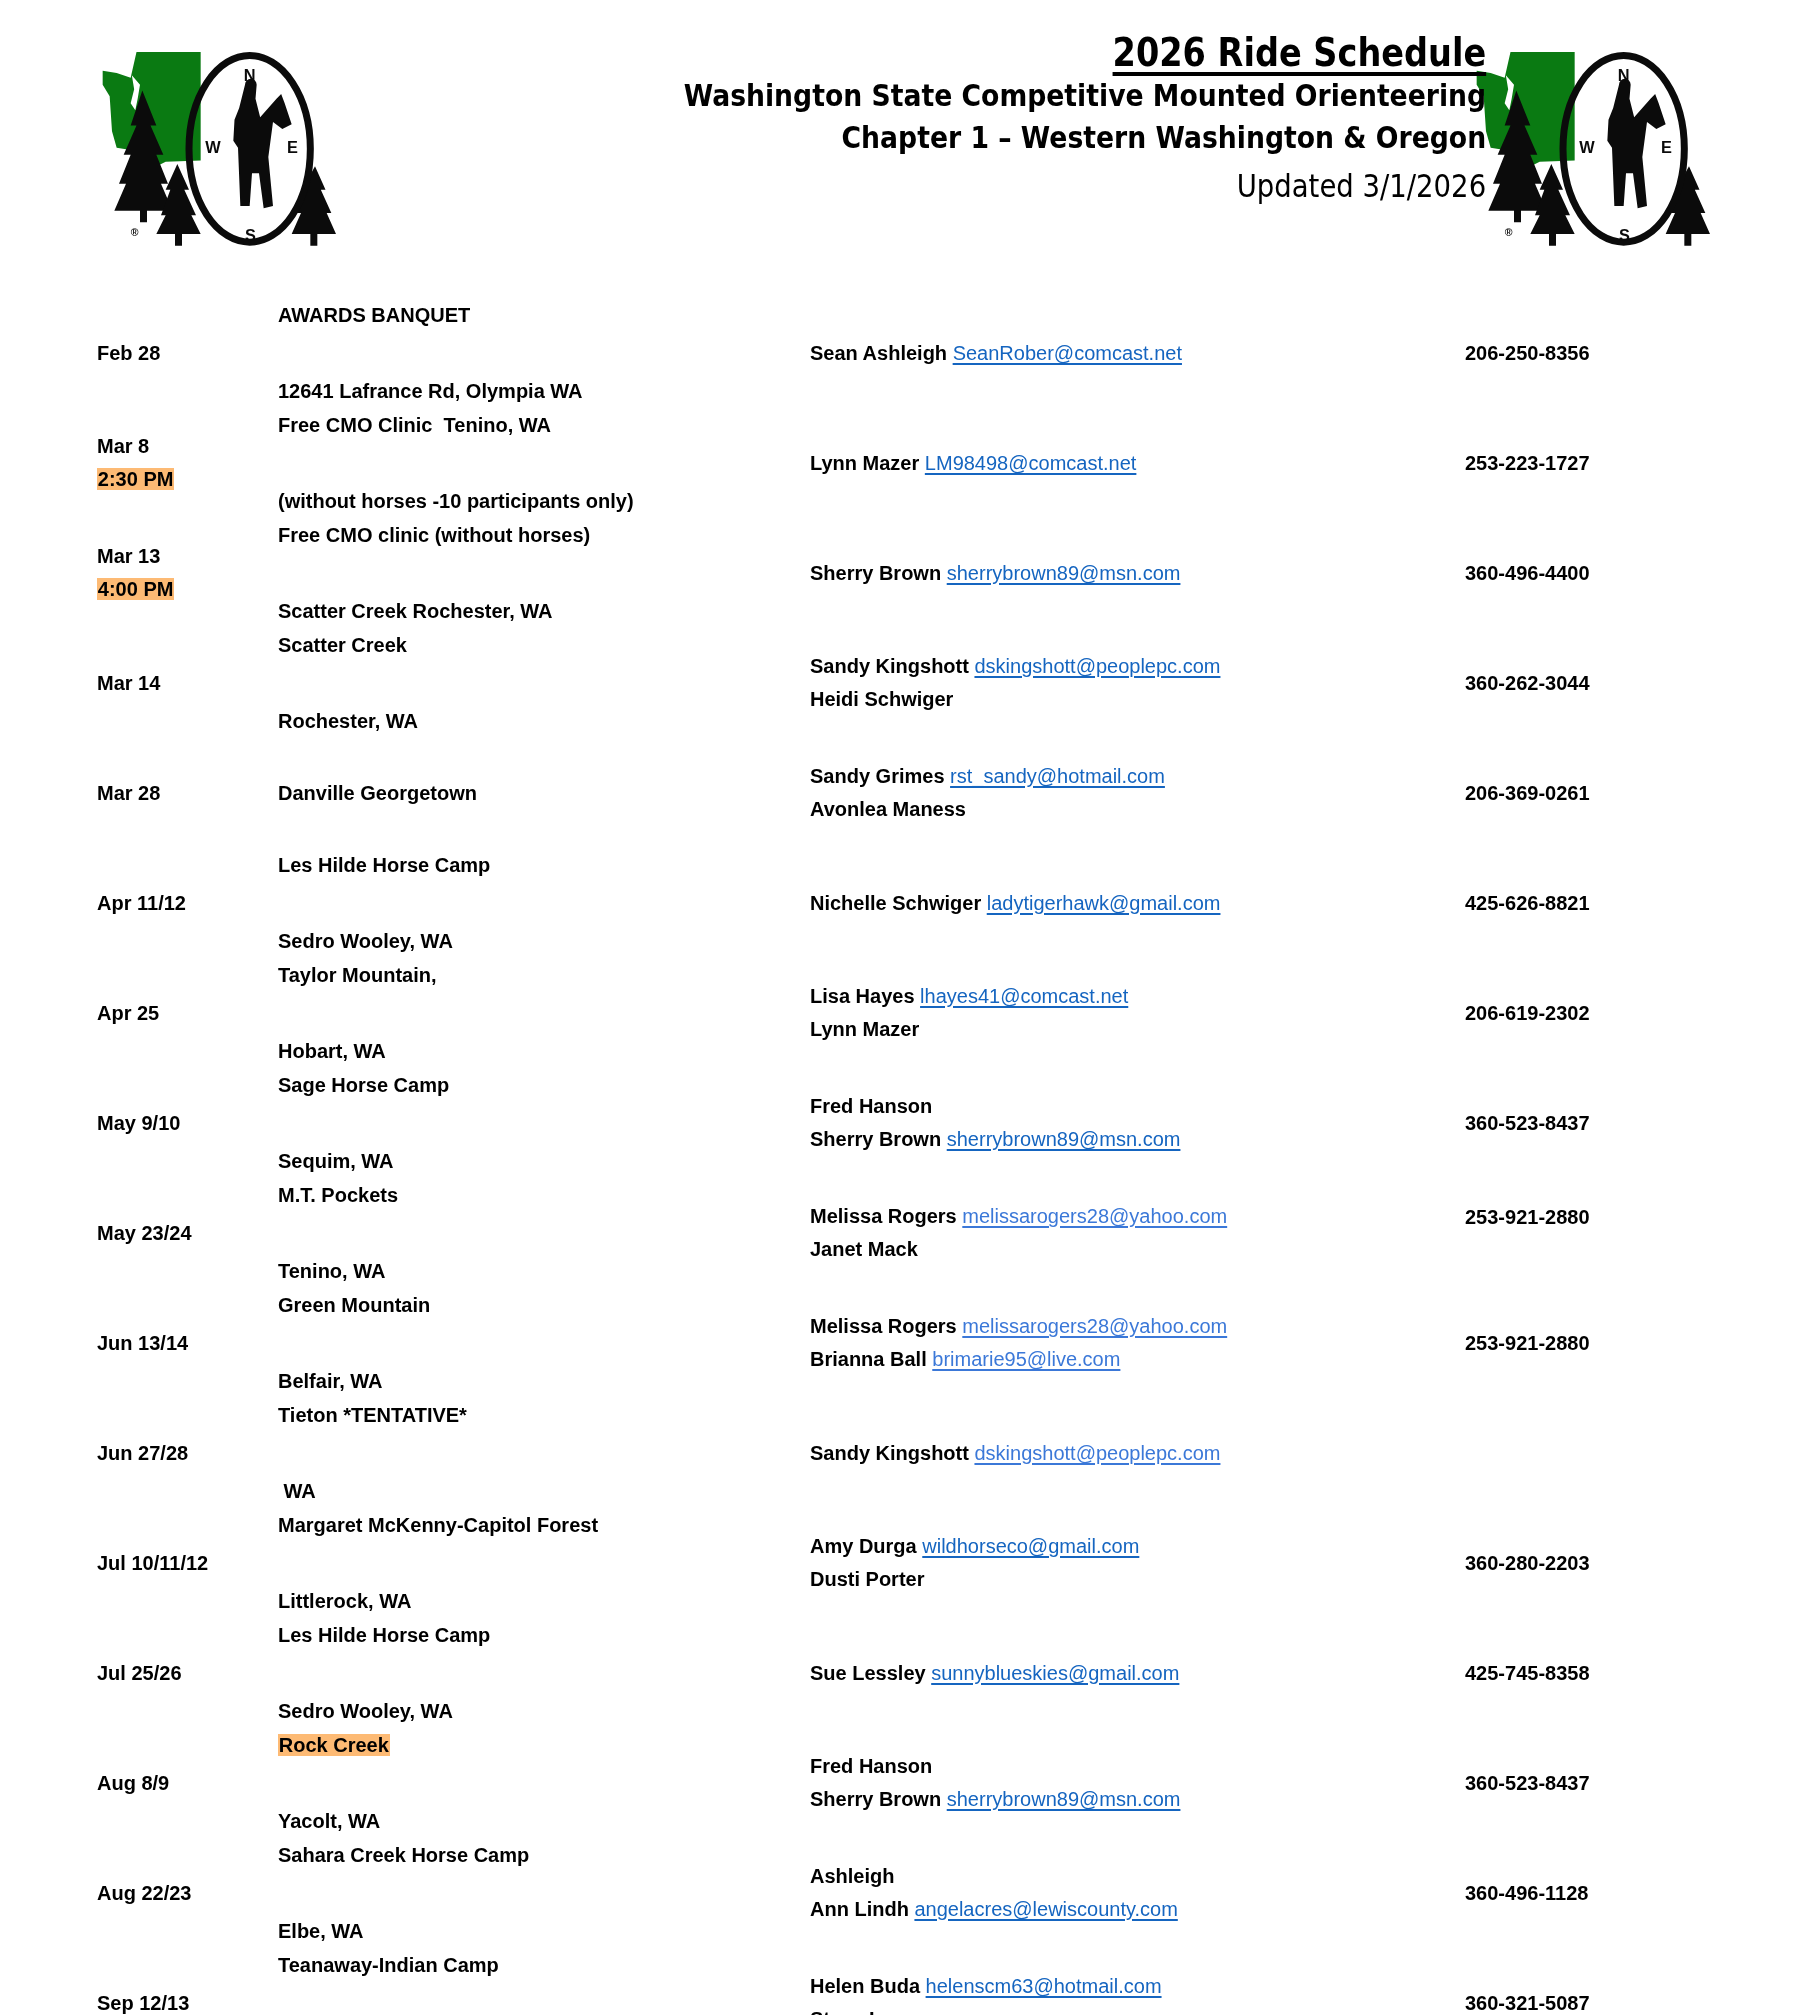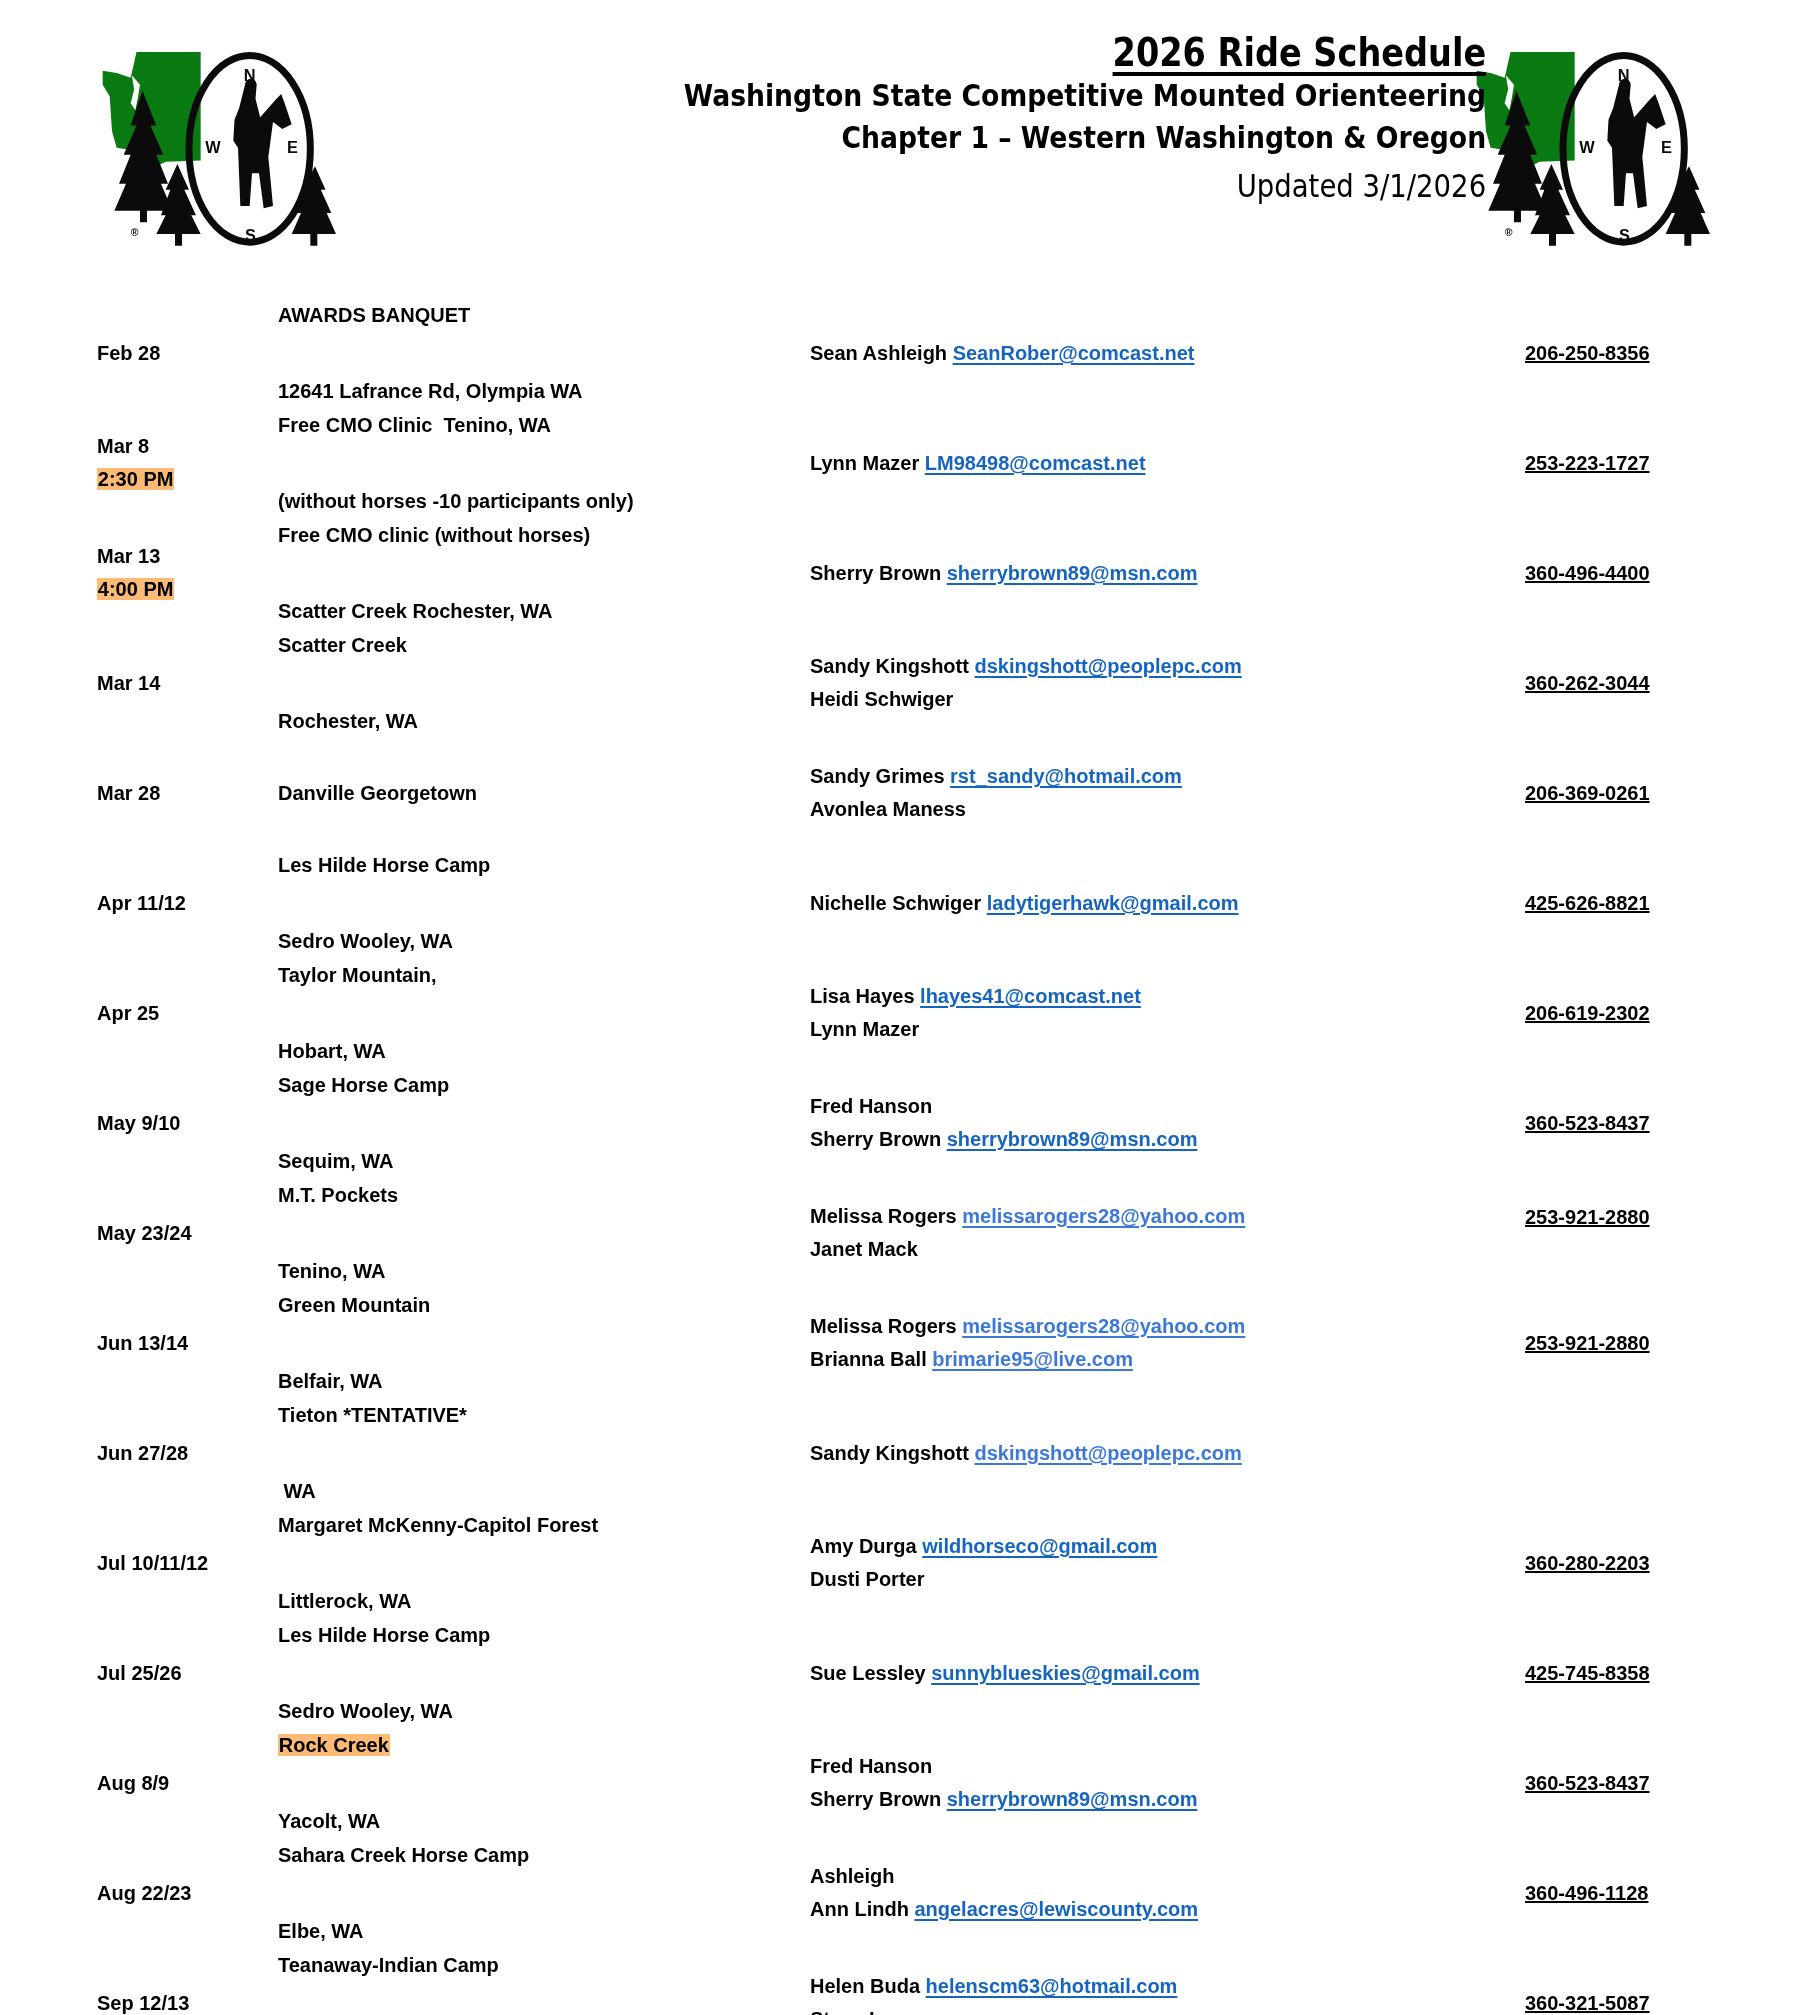--- a/index.html
+++ b/index.html
@@ -10,24 +10,24 @@
   .header { position:absolute; left:0; width:1598px; text-align:right; top:32px; }
   .title { font-family:"DejaVu Sans", sans-serif; font-weight:bold; font-size:39px; text-decoration:underline; text-decoration-thickness:4px; text-underline-offset:6.4px; line-height:1.1; transform:scaleX(0.86); }
   .subtitle { font-family:"DejaVu Sans", sans-serif; font-weight:bold; font-size:31px; line-height:1.35; transform:scaleX(0.86); }
   .updated { font-family:"DejaVu Sans", sans-serif; font-size:32px; margin-top:8.9px; transform:scaleX(0.86); }
   .schedule { position:absolute; left:97px; top:298px; width:1652px; }
   .row { position:relative; height:110px; font-weight:bold; font-size:20px; line-height:33px; }
   .cell { position:absolute; top:0; height:110px; display:flex; flex-direction:column; justify-content:center; }
   .c-date { left:0; width:177px; }
   .c-loc { left:181px; width:544px;gap:43px; }
   .c-contact { left:713px; width:725px; }
-  .c-phone { left:1428px; width:282px;text-decoration:underline; }
+  .c-phone { left:1368px; width:282px; }
   .hl { background:#fdba74; display:inline; padding:0 0.8px; }
   .cellline { white-space:pre; }
-  a.email { color:#1565c0; text-decoration:underline; text-decoration-thickness:2.4px; text-underline-offset:3.2px; font-weight:bold; }
+  a.email { color:#1565c0; text-decoration:underline; text-decoration-thickness:2.4px; text-underline-offset:3.2px; font-weight:normal; }
   a.email.alt { color:#3b78d8; }
 </style>
 </head>
 <body>
 
 <svg class="logo left" viewBox="0 0 220 180">
   <g>
     <path d="M35,12 L90,12 L90,105 L60,106 L48,112 L34,108 L30,96 L18,94 L14,80 L12,50 L6,40 L6,28 L18,30 L30,34 Z" fill="#0a7a12"></path>
     <path d="M31,32 L33,44 L30,56 L34,62 L36,52 L38,40 Z" fill="#ffffff"></path>
   </g>

